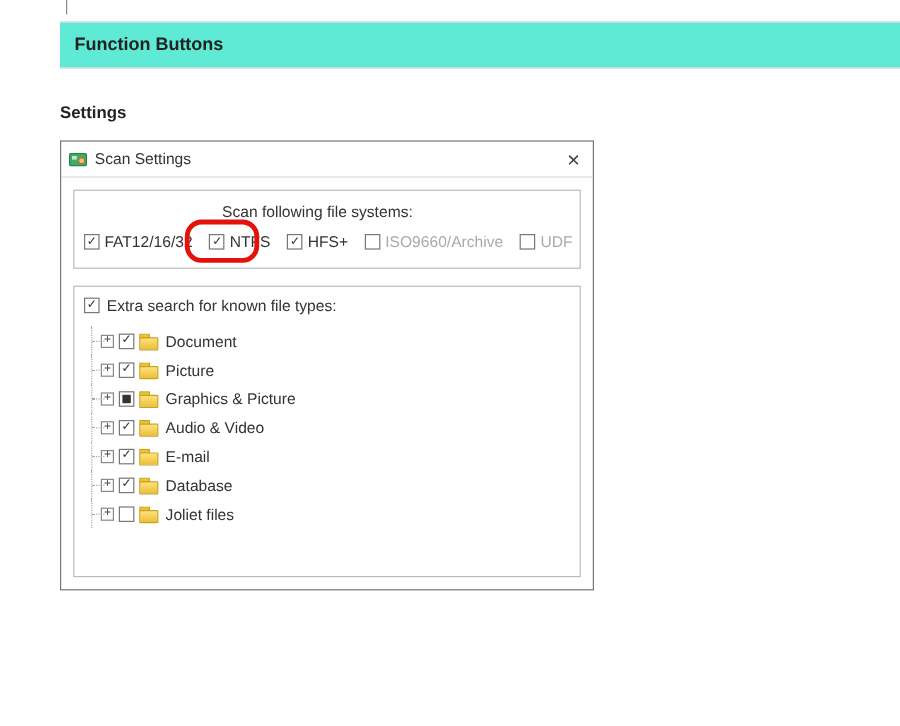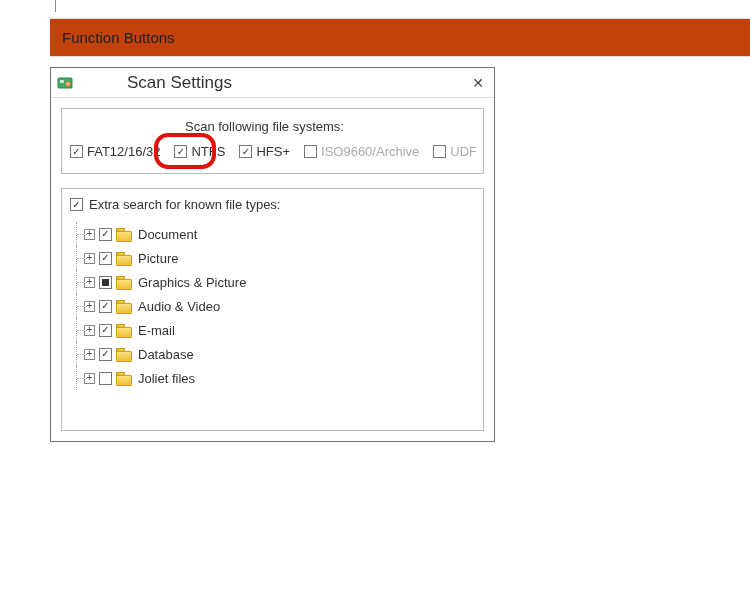--- a/index.html
+++ b/index.html
@@ -17,25 +17,25 @@
       width: 750px;
     }
     .tick {
       width: 3px;
       height: 12px;
       border-left: 1px solid #888;
       margin-left: 5px;
       margin-bottom: 6px;
     }
     .section-header {
-      background: #c2410c;
+      background: #5eead4;
       border-top: 1px solid #ddd;
       border-bottom: 1px solid #ddd;
       padding: 10px 12px;
-      font-weight: normal;
+      font-weight: bold;
       font-size: 15px;
       color: #222;
       margin-top: 4px;
     }
     .sub-heading {
       font-weight: bold;
       font-size: 14px;
       margin: 28px 0 16px 0;
       color: #222;
     }
@@ -58,21 +58,21 @@
       padding: 4px 6px;
       border-bottom: 1px solid #ddd;
       height: 30px;
     }
     .title-icon {
       width: 16px;
       height: 16px;
       margin-right: 6px;
       display: inline-block;
     }
-    .title-text { flex: 1; font-size: 17px; margin-left: 48px; }
+    .title-text { flex: 1; font-size: 13px; }
     .close-x {
       width: 20px;
       text-align: center;
       font-size: 14px;
       cursor: pointer;
       color: #444;
     }
     .dialog-body { padding: 10px; }
     .fs-group {
       border: 1px solid #bbb;
@@ -208,20 +208,21 @@
     }
   </style>
 </head>
 <body>
 
 <div class="page">
   <div class="tick"></div>
 
   <div class="section-header">Function Buttons</div>
 
+  <div class="sub-heading">Settings</div>
 
 
   <div class="dialog">
     <div class="title-bar">
       <span class="title-icon">
         <svg viewBox="0 0 16 16" width="16" height="16">
           <rect x="1" y="3" width="14" height="10" rx="1" fill="#4a6" stroke="#284" stroke-width="1"></rect>
           <rect x="3" y="5" width="4" height="3" fill="#fff" opacity="0.7"></rect>
           <circle cx="11" cy="9" r="2.5" fill="#fb6" stroke="#a64" stroke-width="0.8"></circle>
         </svg>

